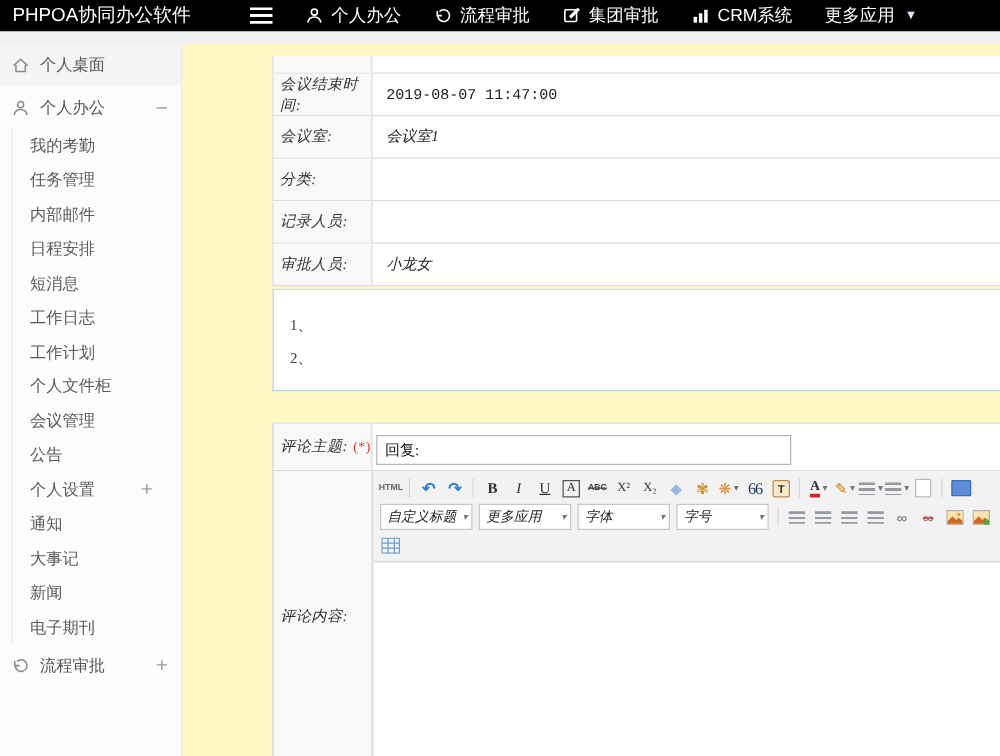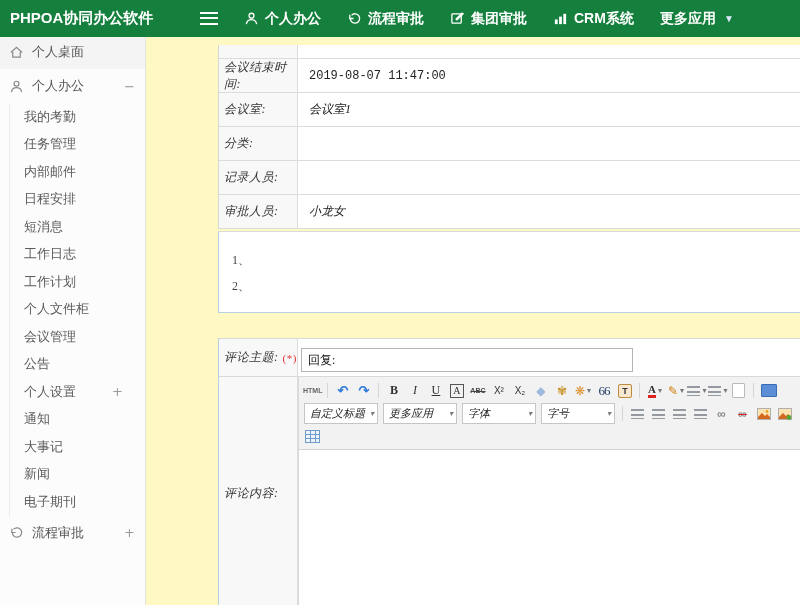--- a/index.html
+++ b/index.html
@@ -2,22 +2,22 @@
 <html><head>
 <meta charset="utf-8">
 <style>
   html,body{margin:0;padding:0}
   body{
     width:800px;height:605px;overflow:hidden;position:relative;
     font-family:"Liberation Sans",sans-serif;background:#efefef;
   }
   
   .topbar{
-    position:absolute;top:0;left:0;width:800px;height:37px;
-    background:#15803d;display:flex;align-items:center;color:#fff;z-index:5;font-weight:bold;
+    position:absolute;top:0;left:0;width:800px;height:25px;
+    background:#000000;display:flex;align-items:center;color:#fff;z-index:5;
   }
   .logo{width:152px;padding-left:10px;font-size:15px;white-space:nowrap}
   .hamburger{margin-left:38px;width:18px;height:13px;cursor:pointer;
     background:repeating-linear-gradient(to bottom,#fff 0 2px,transparent 2px 5.5px);}
   .topnav{display:flex;align-items:center;margin-left:26px}
   .topnav .nav-item{display:flex;align-items:center;gap:6px;margin-right:26px;
     font-size:14px;color:#fff;cursor:pointer;white-space:nowrap}
   .topnav svg{display:block}
   .caret-down{font-size:10px;color:#dce9fb;margin-left:2px}
   
@@ -71,21 +71,21 @@
   .ed-btn{display:inline-flex;align-items:center;justify-content:center;min-width:19px;height:19px;
     margin:0 1px;border-radius:2px;font-size:12px;color:#333;cursor:pointer;white-space:nowrap}
   .sep{width:1px;height:15px;background:#d6d6d6;margin:0 4px;flex:0 0 1px}
   .g-html{font-size:7px;font-weight:bold;color:#666;letter-spacing:0}
   .g-blue{color:#2f7bd9;font-weight:bold;font-size:13px}
   .g-b{font-weight:bold;font-family:"Liberation Serif",serif}
   .g-i{font-style:italic;font-family:"Liberation Serif",serif}
   .g-u{text-decoration:underline;font-family:"Liberation Serif",serif}
   .g-boxa{border:1px solid #555;font-size:10px;line-height:12px;padding:0 2px;font-family:"Liberation Serif",serif}
   .g-abc{font-size:7px;text-decoration:line-through;font-weight:bold;color:#444}
-  .g-supsub{font-size:10px;font-family:Liberation Sans, sans-serif}
+  .g-supsub{font-size:10px;font-family:Liberation Serif, serif}
   .g-eraser{color:#9cb8dc;font-size:12px}
   .g-broom{color:#c9952c;font-size:12px}
   .g-wand{color:#e08e2e;font-size:12px}
   .g-quote{font-family:"Liberation Serif",serif;font-weight:normal;color:#1f3864;font-size:13px;letter-spacing:-1px}
   .g-paste{border:1px solid #c08a3e;background:#f7e8cf;color:#333;font-size:9px;font-weight:bold;
     padding:0 3px;line-height:12px;border-radius:2px}
   .g-colora{font-family:"Liberation Serif",serif;font-weight:bold;border-bottom:3px solid #d22;line-height:11px;font-size:11px}
   .g-marker{color:#cc7a00;font-size:12px}
   .g-inf{color:#8a8a8a;font-weight:bold;font-size:12px}
   .g-inf.broken{text-decoration:line-through;text-decoration-color:#d22}

